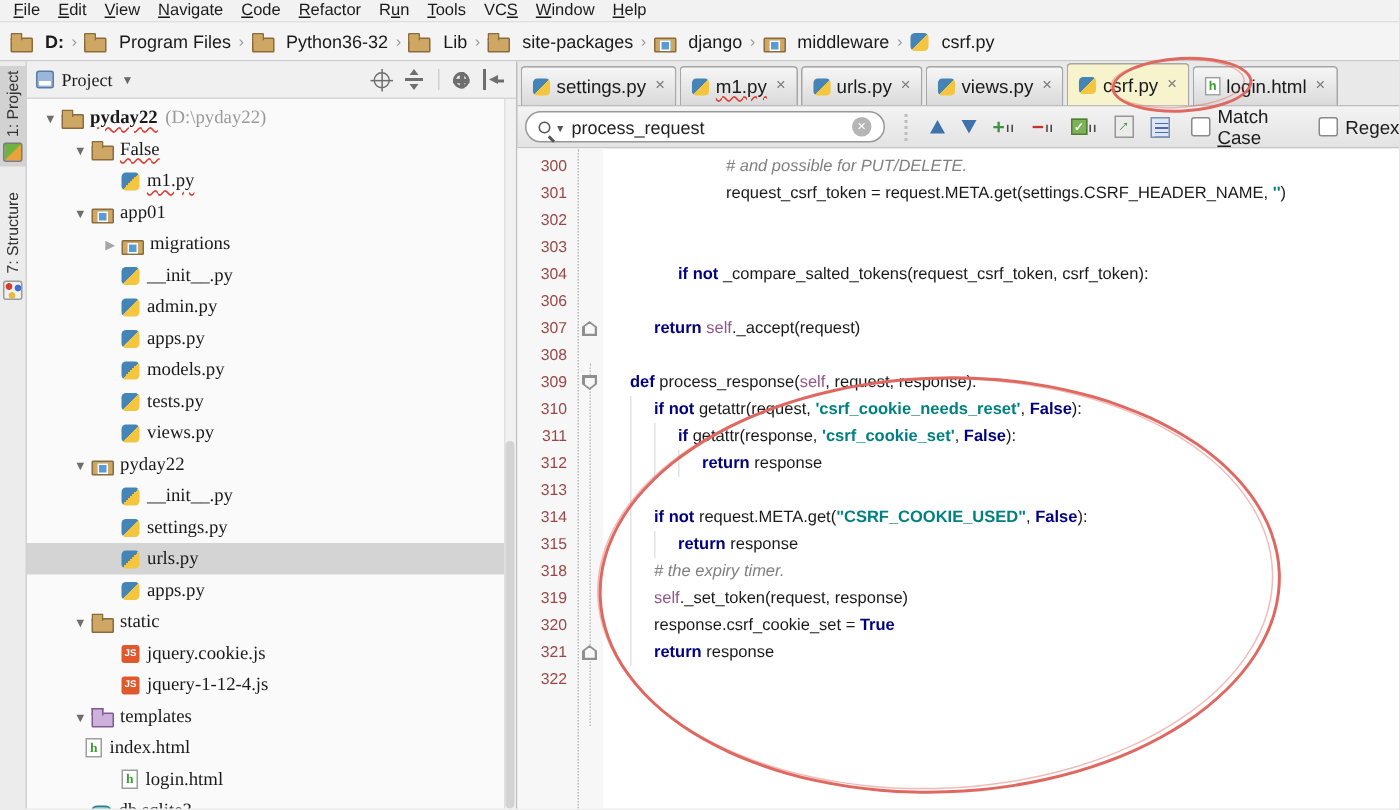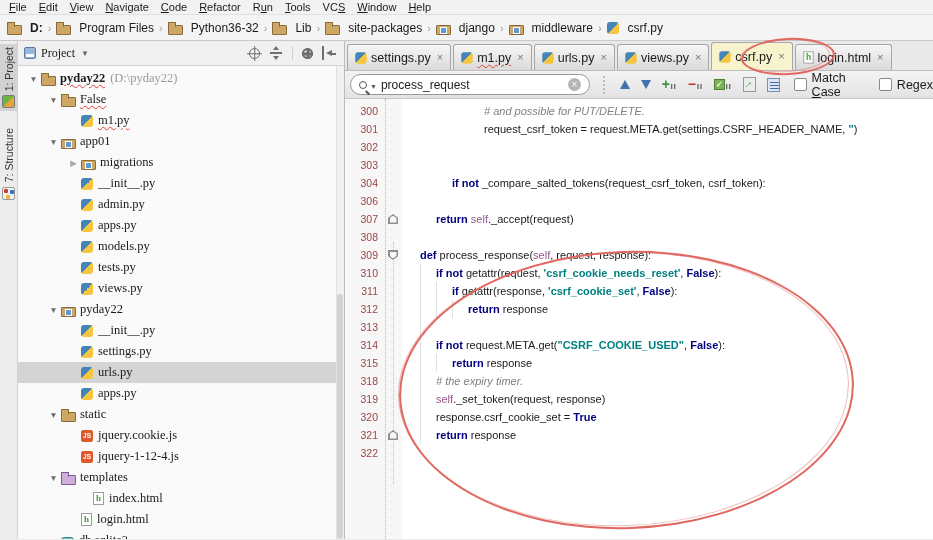--- a/index.html
+++ b/index.html
@@ -350,21 +350,21 @@
           <div class="trow" style="padding-left: 50px;">
             <span class="tarrow"></span>
             <span class="ti ti-js"></span>
             <span class="tlabel">jquery-1-12-4.js</span>
           </div>
           <div class="trow" style="padding-left: 30px;">
             <span class="tarrow">▼</span>
             <span class="ti ti-folder-templates"></span>
             <span class="tlabel">templates</span>
           </div>
-          <div class="trow" style="padding-left: 26px; margin-left: 36px;">
+          <div class="trow" style="padding-left: 26px;">
             <span class="tarrow"></span>
             <span class="ti ti-html"></span>
             <span class="tlabel">index.html</span>
           </div>
           <div class="trow" style="padding-left: 50px;">
             <span class="tarrow"></span>
             <span class="ti ti-html"></span>
             <span class="tlabel">login.html</span>
           </div>
           <div class="trow" style="padding-left: 30px;">

